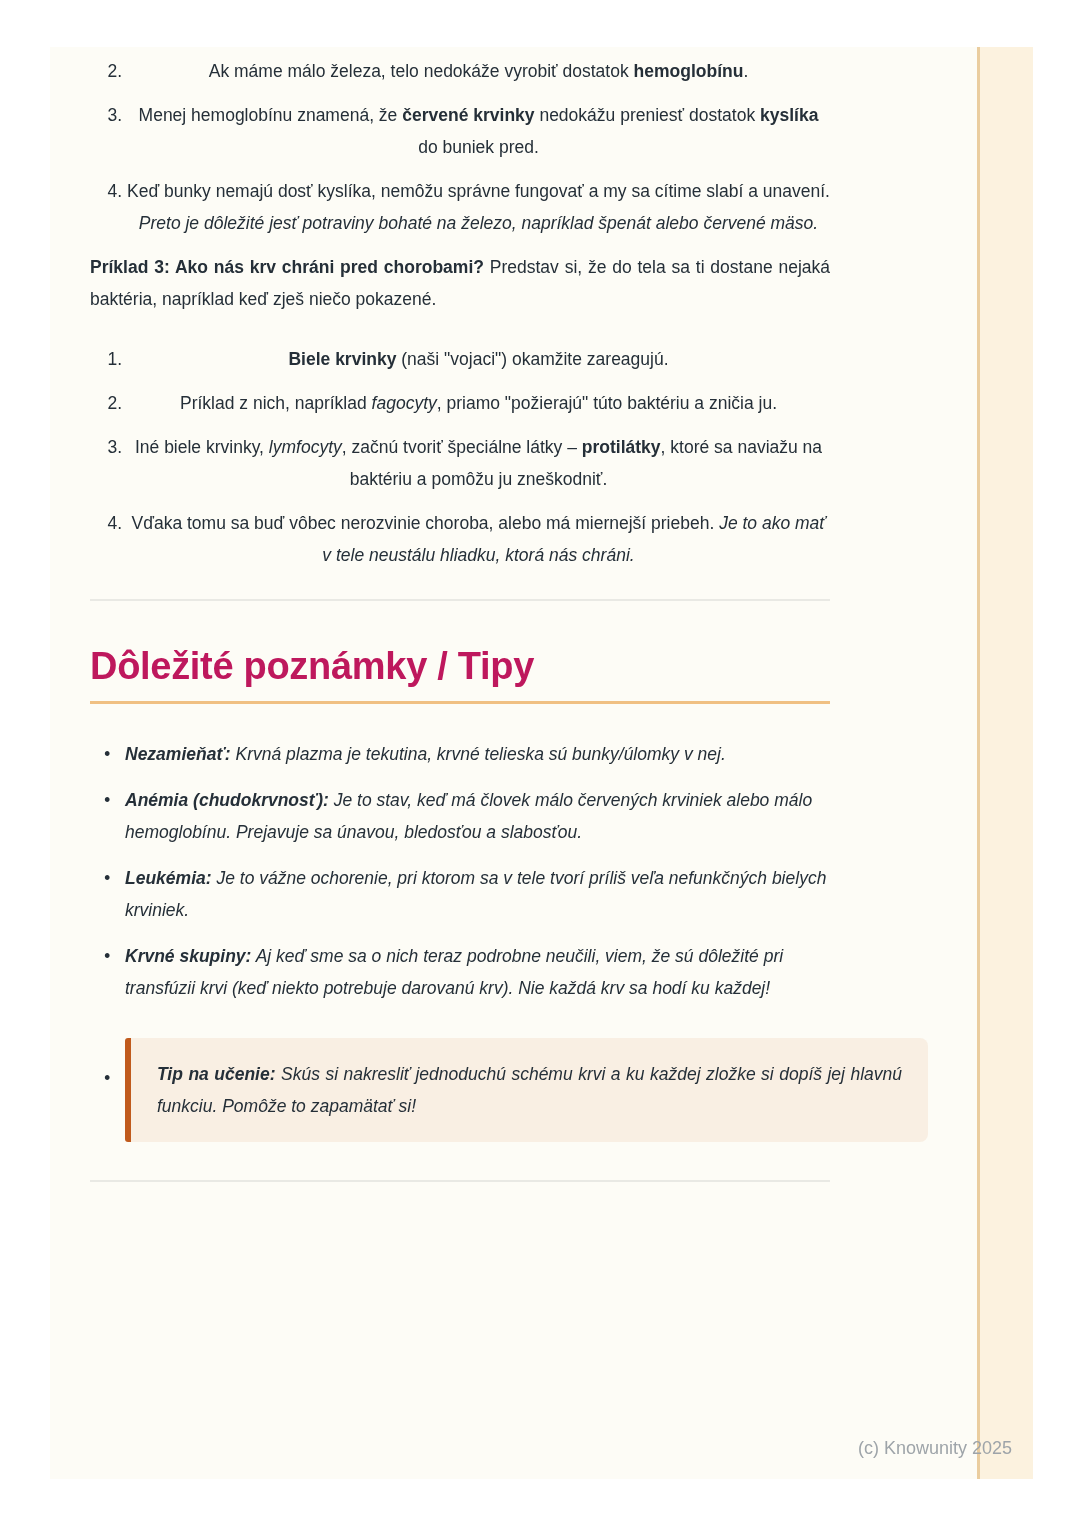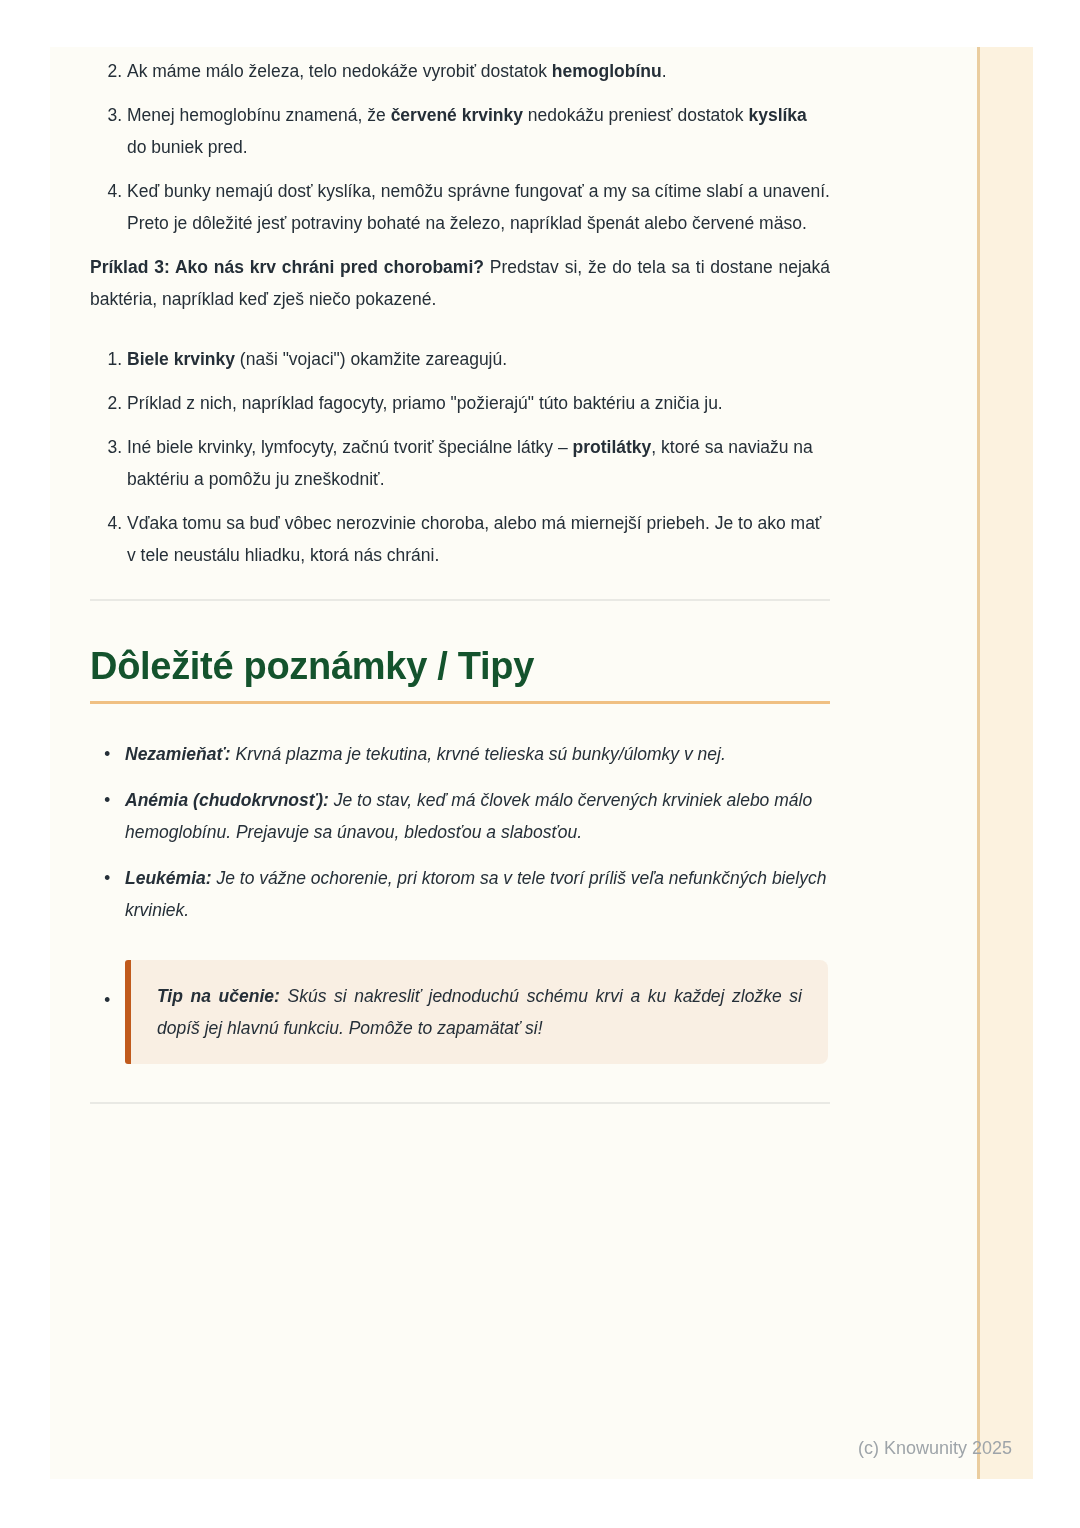--- a/index.html
+++ b/index.html
@@ -15,23 +15,23 @@
   }
   .side-band {
     position:absolute; top:0; right:0; bottom:0; width:56px;
     background:#fcf2df; border-left:3px solid #eacd9f;
   }
   .content {
     position:absolute; left:40px; top:0; width:740px;
   }
   .body-text, ol, ul, p { font-size:17.5px; line-height:32px; }
   .b { font-weight:700; }
-  .i { }
+  .i { font-style:italic; }
 
-  ol.numbered { margin-top:8px; padding-left:37px; list-style:decimal outside; }
+  ol.numbered { margin-top:8px; padding-left:37px; list-style:decimal outside;text-align:center; }
   ol.numbered li { margin-bottom:12px; }
   ol.list2 { margin-top:28px; }
 
   p.example { text-align:justify; }
 
   .divider { height:2px; background:#e9e9e4; border:none; }
   .divider.d1 { margin-top:28px; }
   .divider.d2 { margin-top:38px; }
 
   h1.notes-title {
@@ -43,21 +43,21 @@
   ul.bullets { margin-top:34px; padding-left:35px; list-style:none;font-style:italic; }
   ul.bullets li { position:relative; margin-bottom:14px; }
   ul.bullets li::before {
     content:"\2022"; position:absolute; left:-21px; top:0; color:#252f38;
   }
   ul.bullets li.tip-item::before { top:24px; }
 
   .tip-box {
     background:#f9efe3; border-left:6px solid #0c4a6e;
     border-radius:3px 8px 8px 3px;
-    padding:20px 26px; text-align:justify; width:703px;
+    padding:20px 26px; text-align:justify; width:803px;
   }
 
   .footer-copyright {
     position:absolute; top:1438px; right:68px;
     font-size:18px; color:#9ea4a9;
   }
 </style>
 </head>
 <body>
 
@@ -76,27 +76,28 @@
 
     <ol class="numbered list2" start="1">
         <li><span class="b">Biele krvinky</span><span> (naši "vojaci") okamžite zareagujú.</span></li>
         <li><span>Príklad z nich, napríklad </span><span class="i">fagocyty</span><span>, priamo "požierajú" túto baktériu a zničia ju.</span></li>
         <li><span>Iné biele krvinky, </span><span class="i">lymfocyty</span><span>, začnú tvoriť špeciálne látky – </span><span class="b">protilátky</span><span>, ktoré sa naviažu na baktériu a pomôžu ju zneškodniť.</span></li>
         <li><span>Vďaka tomu sa buď vôbec nerozvinie choroba, alebo má miernejší priebeh. </span><span class="i">Je to ako mať v tele neustálu hliadku, ktorá nás chráni.</span></li>
       </ol>
 
     <hr class="divider d1">
 
-    <h1 class="notes-title" style="color: #14532d;">Dôležité poznámky / Tipy</h1>
+    <h1 class="notes-title" style="color: #be185d;">Dôležité poznámky / Tipy</h1>
     <hr class="title-underline" style="background: rgb(240, 192, 131);">
 
     <ul class="bullets">
         <li><span class="b">Nezamieňať:</span><span> Krvná plazma je tekutina, krvné telieska sú bunky/úlomky v nej.</span></li>
         <li><span class="b">Anémia (chudokrvnosť):</span><span> Je to stav, keď má človek málo červených krviniek alebo málo hemoglobínu. Prejavuje sa únavou, bledosťou a slabosťou.</span></li>
         <li><span class="b">Leukémia:</span><span> Je to vážne ochorenie, pri ktorom sa v tele tvorí príliš veľa nefunkčných bielych krviniek.</span></li>
+        <li><span class="b">Krvné skupiny:</span><span> Aj keď sme sa o nich teraz podrobne neučili, viem, že sú dôležité pri transfúzii krvi (keď niekto potrebuje darovanú krv). Nie každá krv sa hodí ku každej!</span></li>
       </ul>
 
     <ul class="bullets tip-ul">
       <li class="tip-item">
         <div class="tip-box" style="background: rgb(249, 239, 227); border-left-color: rgb(192, 90, 28);"><span class="b">Tip na učenie:</span><span> Skús si nakresliť jednoduchú schému krvi a ku každej zložke si dopíš jej hlavnú funkciu. Pomôže to zapamätať si!</span></div>
       </li>
     </ul>
 
     <hr class="divider d2">
   </div>

